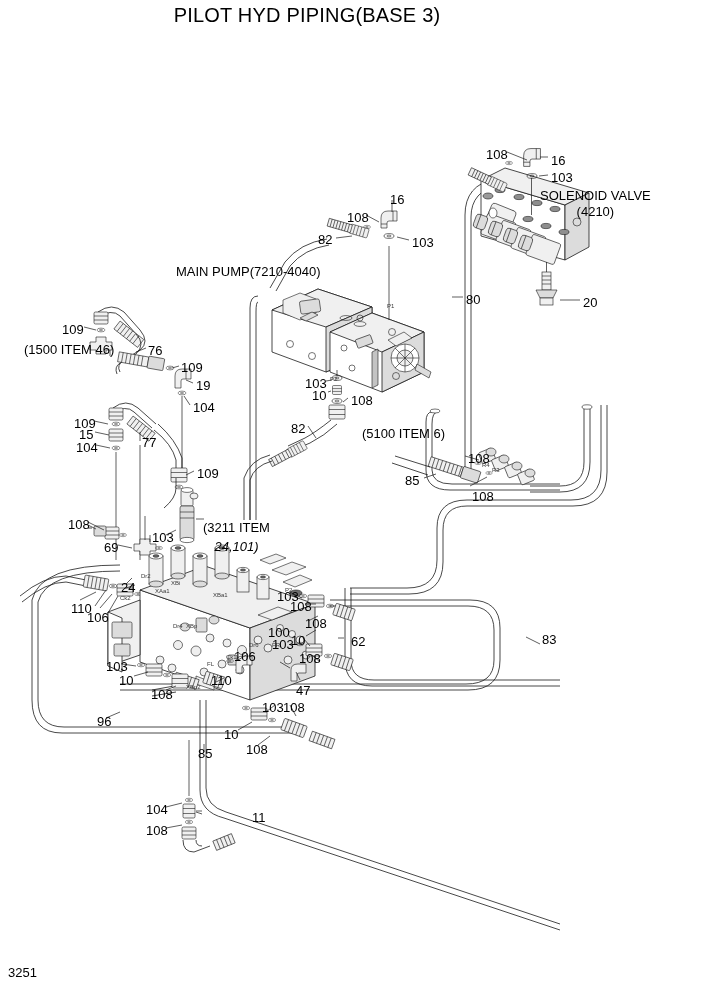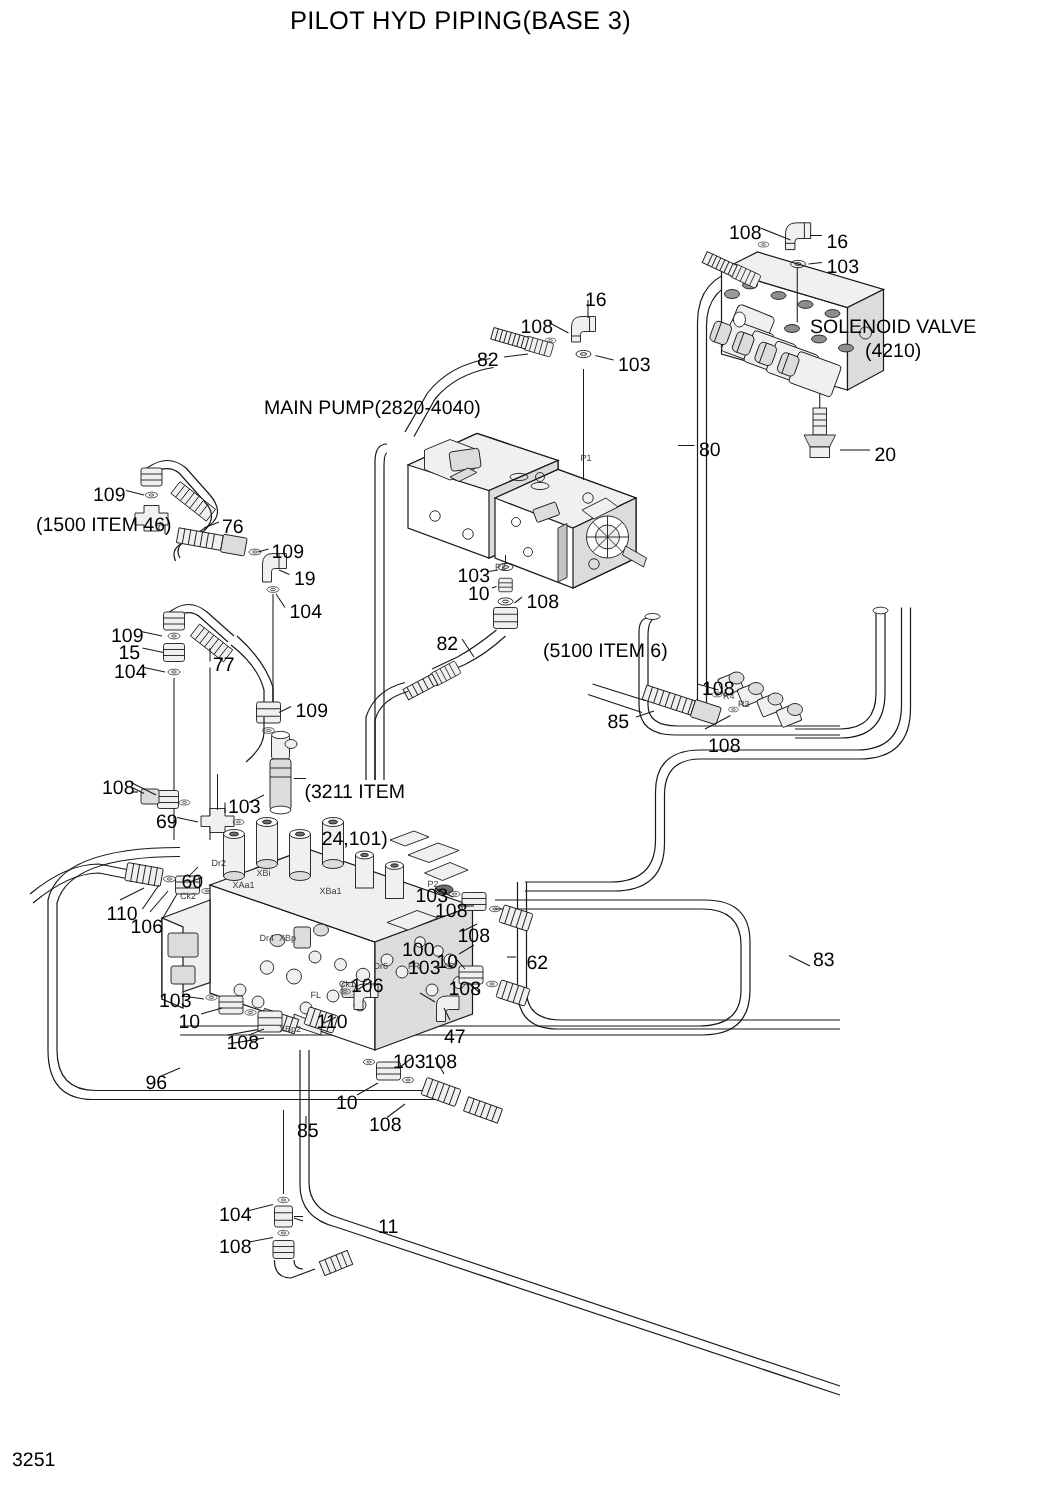--- a/index.html
+++ b/index.html
@@ -1,20 +1,20 @@
 <!DOCTYPE html>
 <html><head>
 <meta charset="utf-8">
 <style>
   html,body{margin:0;padding:0;background:#ffffff;}
   body{width:702px;height:992px;position:relative;
        font-family:"Liberation Sans",sans-serif;color:#000;overflow:hidden;}
   #sheet{position:absolute;left:0;top:0;width:702px;height:992px;}
   #title{position:absolute;left:0;top:4px;width:614px;text-align:center;
-         font-size:17px;letter-spacing:.2px;}
+         font-size:20px;letter-spacing:.2px;}
   #pageno{position:absolute;left:8px;top:965px;font-size:13px;}
   .lbl{position:absolute;font-size:13px;white-space:nowrap;line-height:1;}
   .lbl.tiny{font-size:6px;color:#3a3a3a;}
   .lbl.ctr{text-align:center;}
   svg{position:absolute;left:0;top:0;}
   .ln{stroke:#1a1a1a;fill:none;}
   .thin{stroke-width:.8}
   .vthin{stroke-width:.6}
   .lead{stroke:#1a1a1a;stroke-width:.7;fill:none;}
   .fillw{fill:#ffffff;}
@@ -726,36 +726,36 @@
     <line x1="106" y1="718" x2="120" y2="712"></line>
     <line x1="166" y1="807" x2="182" y2="803"></line>
     <line x1="202" y1="814" x2="196" y2="812"></line>
     <line x1="166" y1="828" x2="182" y2="825"></line>
     <line x1="194" y1="471" x2="186" y2="475"></line>
     <line x1="166" y1="535" x2="176" y2="530"></line>
   </g>
 </svg>
 
 <div id="component-layer">
-    <div class="lbl ctr" style="left: 540px; top: 211px;">
+    <div class="lbl ctr" style="left: 540px; top: 189px;">
       <div>SOLENOID VALVE</div>
       <div style="margin-top: 3px;">(4210)</div>
     </div>
     <div class="lbl ctr" style="left: 176px; top: 265px;">
-      <div>MAIN PUMP(2820-4040)</div>
+      <div>MAIN PUMP(7210-4040)</div>
     </div>
     <div class="lbl ctr" style="left: 24px; top: 343px;">
       <div>(1500 ITEM 46)</div>
     </div>
     <div class="lbl ctr" style="left: 362px; top: 427px;">
       <div>(5100 ITEM 6)</div>
     </div>
     <div class="lbl ctr" style="left: 203px; top: 521px;">
       <div>(3211 ITEM</div>
-      <div style="margin-top: 18px;">24,101)</div>
+      <div style="margin-top: 6px; font-style: italic;">24,101)</div>
     </div>
   </div>
 <div id="port-layer">
     <div class="lbl tiny" style="left: 387px; top: 303px;">P1</div>
     <div class="lbl tiny" style="left: 330px; top: 376px;">P2</div>
     <div class="lbl tiny" style="left: 482px; top: 462px;">R4</div>
     <div class="lbl tiny" style="left: 492px; top: 467px;">R3</div>
     <div class="lbl tiny" style="left: 141px; top: 573px;">Dr2</div>
     <div class="lbl tiny" style="left: 171px; top: 580px;">XBi</div>
     <div class="lbl tiny" style="left: 155px; top: 588px;">XAa1</div>
@@ -793,21 +793,21 @@
     <div class="lbl" style="left: 76px; top: 441px;">104</div>
     <div class="lbl" style="left: 142px; top: 436px;">77</div>
     <div class="lbl" style="left: 291px; top: 422px;">82</div>
     <div class="lbl" style="left: 197px; top: 467px;">109</div>
     <div class="lbl" style="left: 468px; top: 452px;">108</div>
     <div class="lbl" style="left: 405px; top: 474px;">85</div>
     <div class="lbl" style="left: 472px; top: 490px;">108</div>
     <div class="lbl" style="left: 68px; top: 518px;">108</div>
     <div class="lbl" style="left: 152px; top: 531px;">103</div>
     <div class="lbl" style="left: 104px; top: 541px;">69</div>
-    <div class="lbl" style="left: 121px; top: 581px;">60</div>
+    <div class="lbl" style="left: 121px; top: 581px;">24</div>
     <div class="lbl" style="left: 71px; top: 602px;">110</div>
     <div class="lbl" style="left: 87px; top: 611px;">106</div>
     <div class="lbl" style="left: 277px; top: 590px;">103</div>
     <div class="lbl" style="left: 290px; top: 600px;">108</div>
     <div class="lbl" style="left: 291px; top: 634px;">10</div>
     <div class="lbl" style="left: 305px; top: 617px;">108</div>
     <div class="lbl" style="left: 351px; top: 635px;">62</div>
     <div class="lbl" style="left: 514px; top: 633px; margin-left: 28px;">83</div>
     <div class="lbl" style="left: 272px; top: 638px;">103</div>
     <div class="lbl" style="left: 234px; top: 650px;">106</div>

